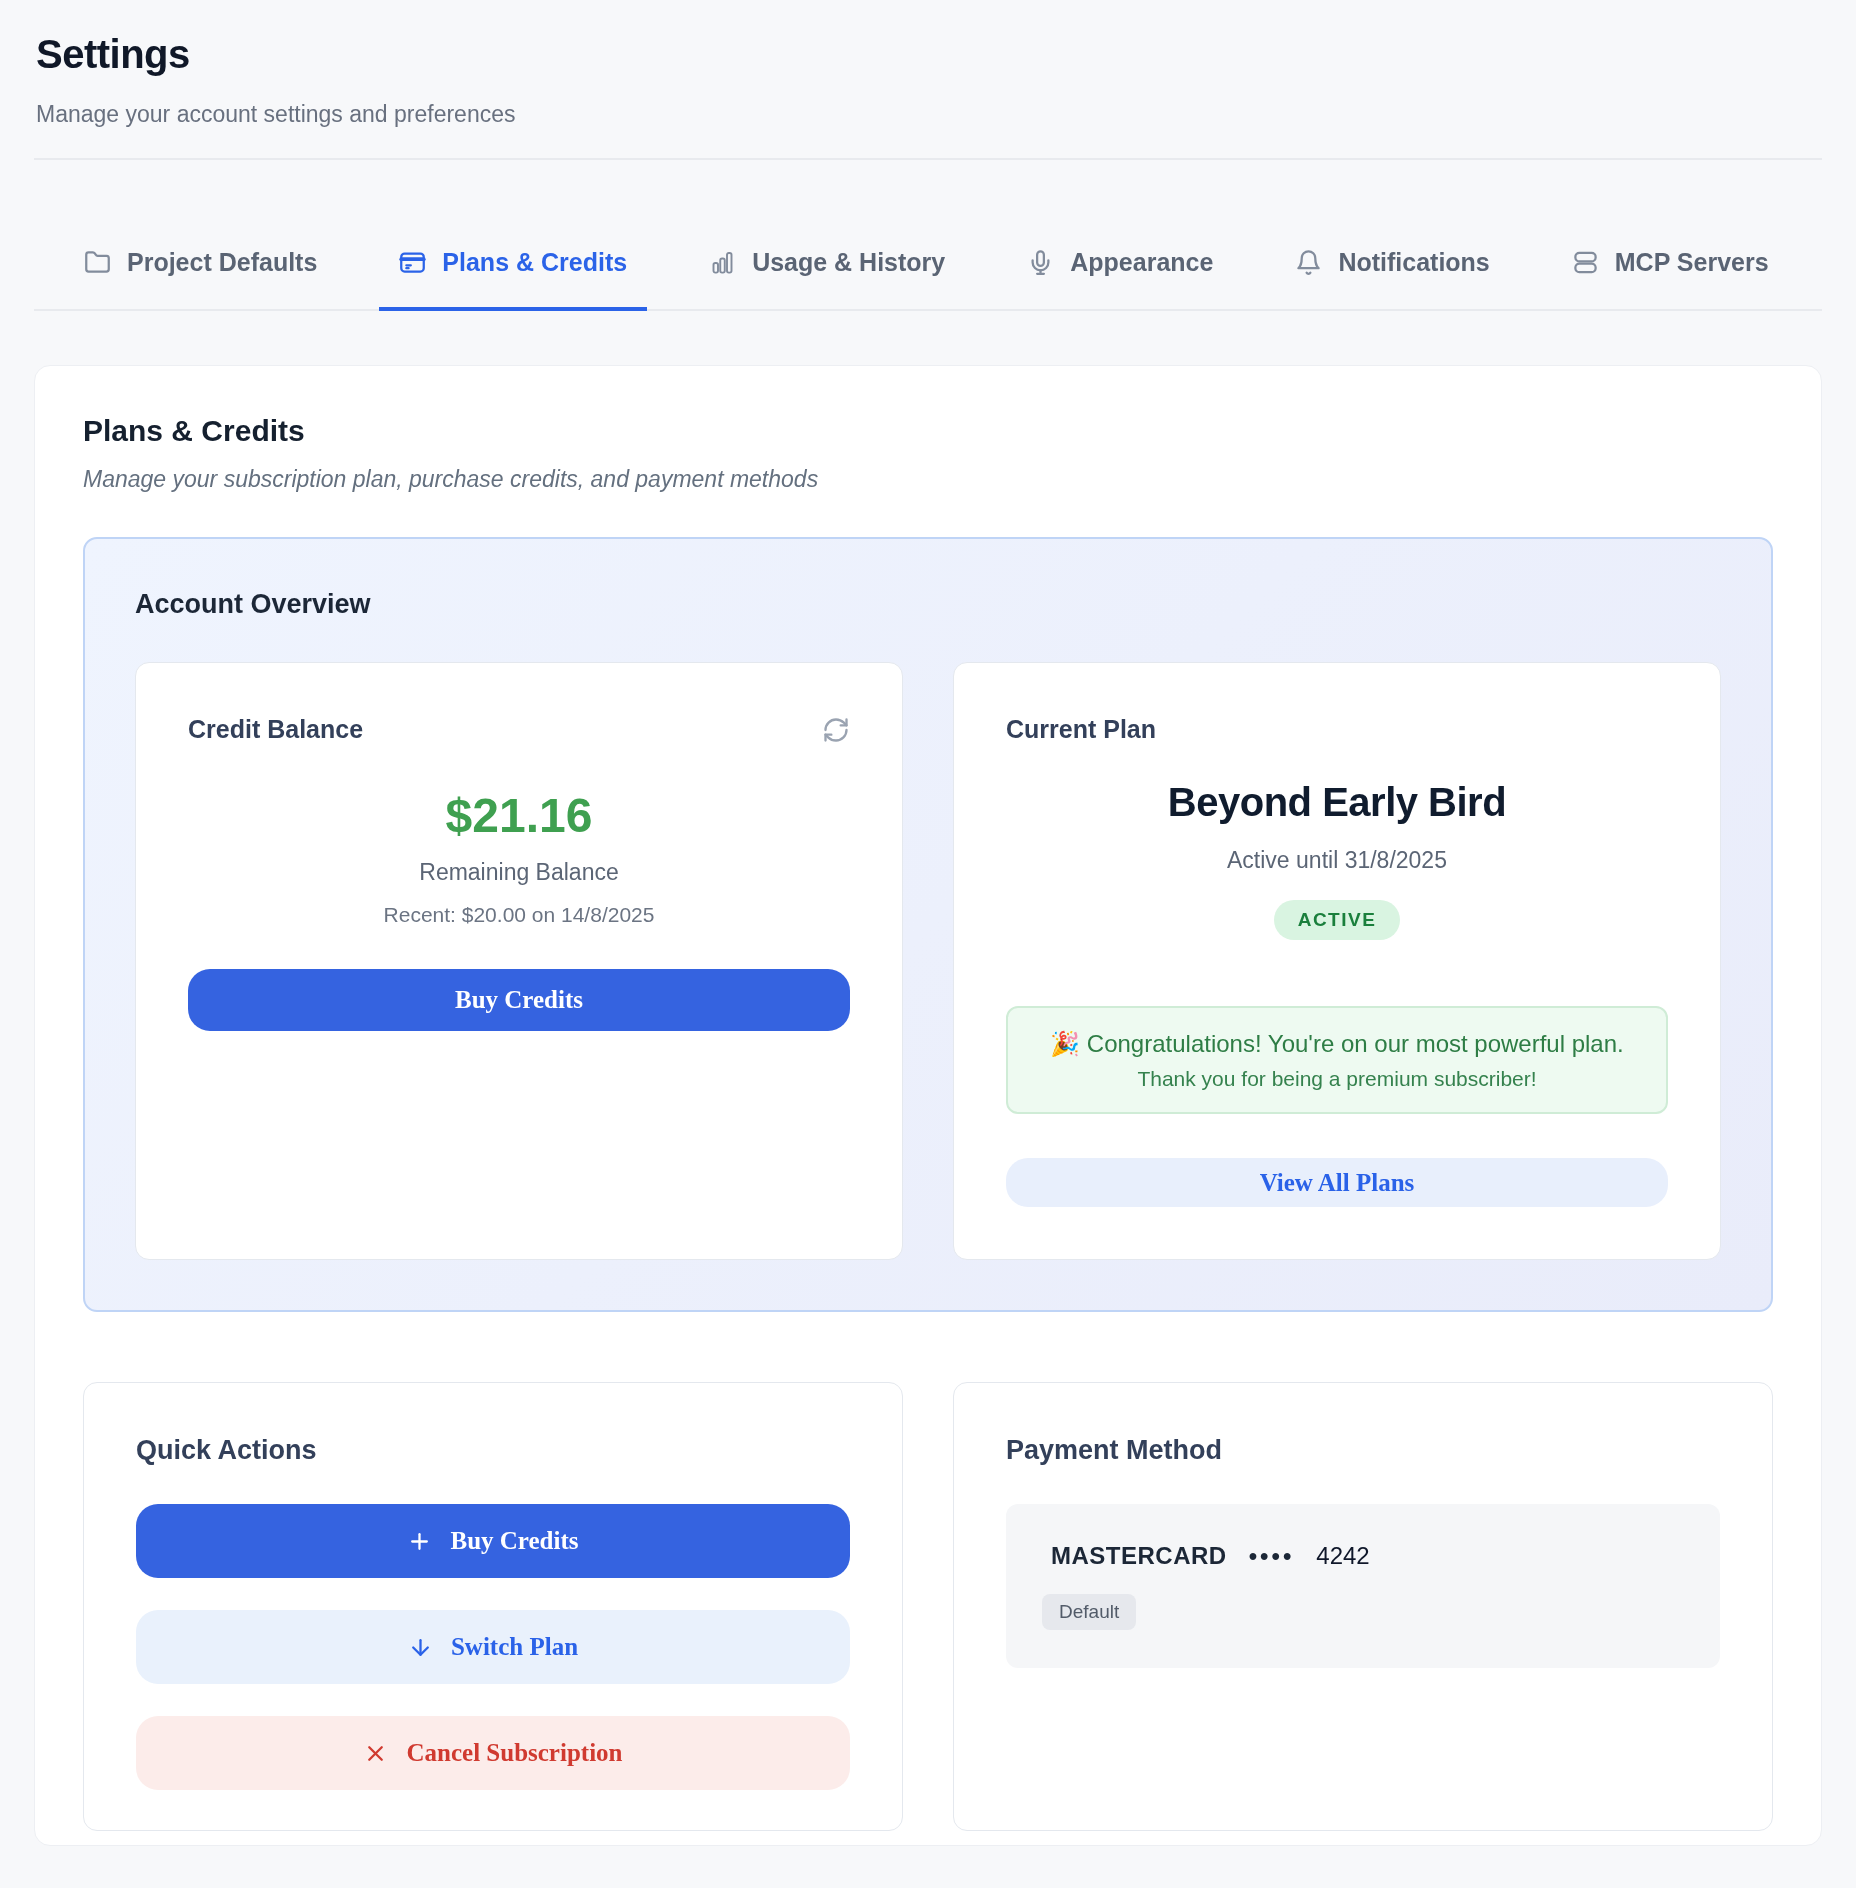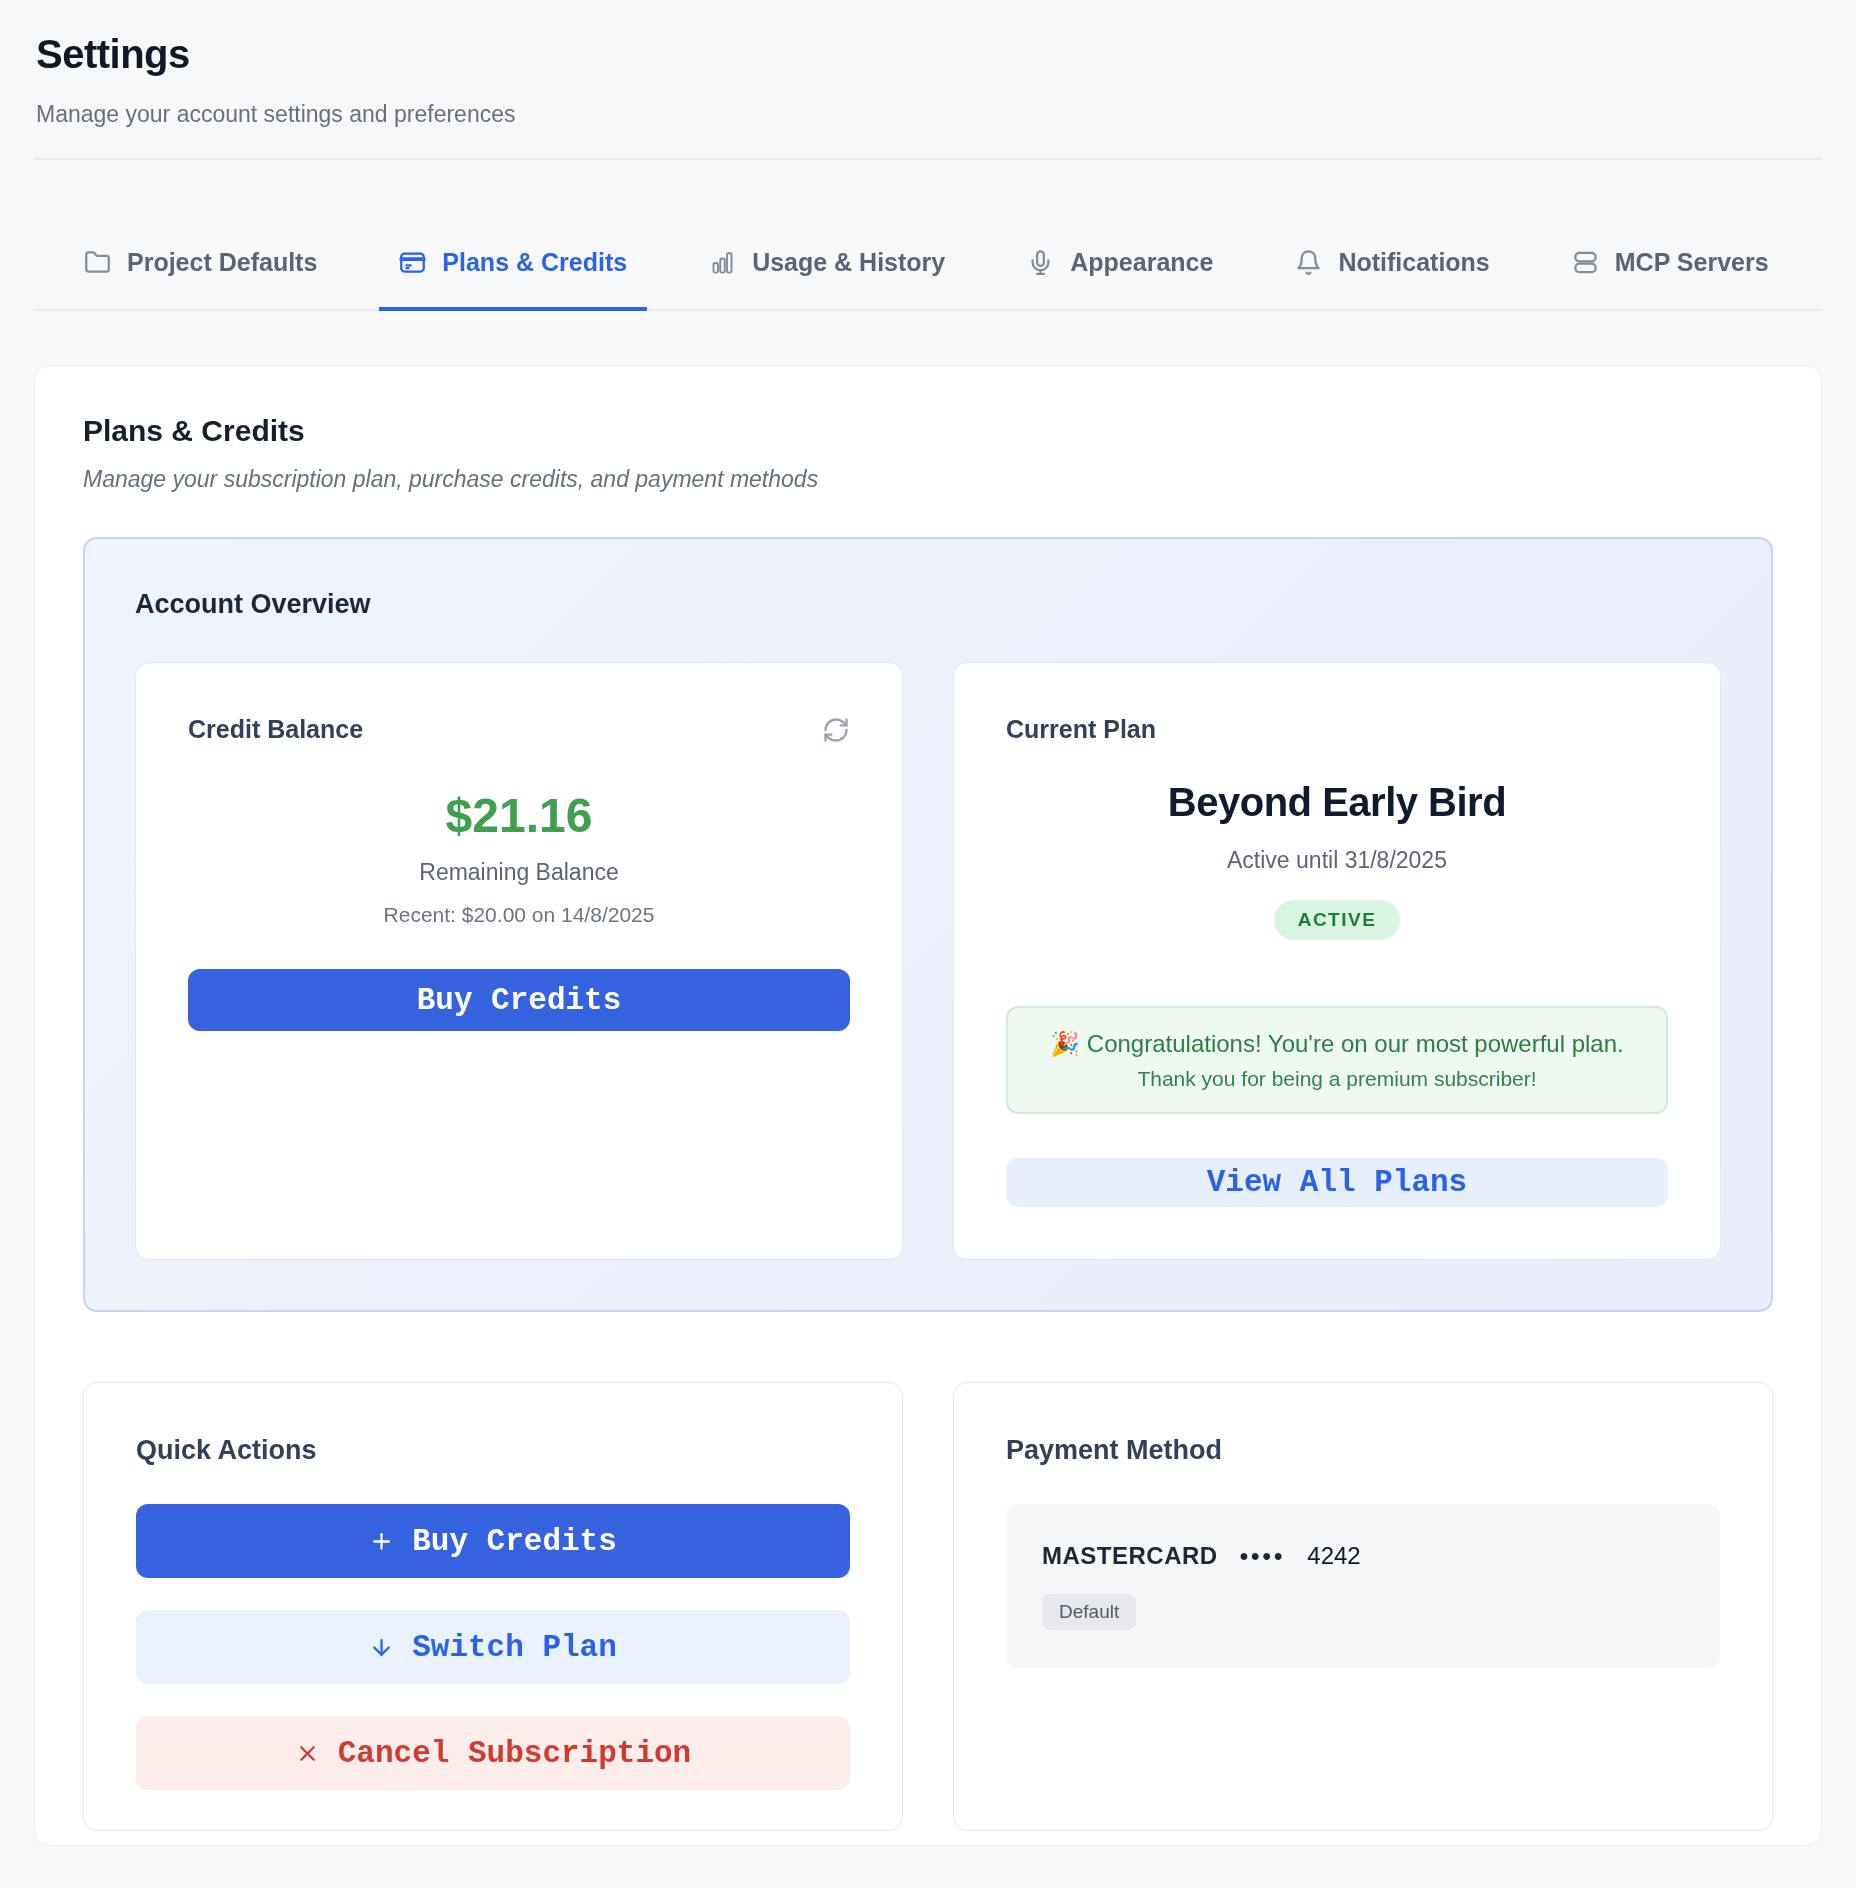--- a/index.html
+++ b/index.html
@@ -72,23 +72,23 @@
   .panel-title { font-size: 25px; font-weight: 600; color: #33405a; }
   .panel-head { display: flex; align-items: center; justify-content: space-between; }
   .refresh-btn { color: #9aa3b1; cursor: pointer; background: none; border: none; }
 
   .balance-amount { margin-top: 44px; text-align: center; font-size: 48px; font-weight: 700; color: #3fa050; }
   .balance-label { margin-top: 16px; text-align: center; font-size: 23px; color: #5b6575; }
   .balance-recent { margin-top: 17px; text-align: center; font-size: 21px; color: #6b7483; }
 
   .btn {
     display: flex; align-items: center; justify-content: center; gap: 18px;
-    width: 100%; border: none; border-radius: 12px;
-    font-family: Liberation Mono, monospace;
-    font-size: 31px; font-weight: 700; cursor: pointer;
+    width: 100%; border: none; border-radius: 22px;
+    font-family: Liberation Serif, serif;
+    font-size: 25px; font-weight: 700; cursor: pointer;
   }
   .btn-primary { background: #3563e0; color: #ffffff; }
   .btn-credit-balance { margin-top: 42px; height: 62px; }
 
   .plan-name { margin-top: 36px; text-align: center; font-size: 40px; font-weight: 800; color: #101c2e; letter-spacing: -0.5px; }
   .plan-until { margin-top: 22px; text-align: center; font-size: 23px; color: #5b6575; }
   .plan-badge-row { margin-top: 26px; display: flex; justify-content: center; }
   .status-badge {
     background: #d9f4e1; color: #1a7f3c;
     font-size: 19px; font-weight: 700; letter-spacing: 1.5px;
@@ -122,21 +122,21 @@
   .qa-btn { height: 74px; }
   .btn-switch { background: #e9f1fc; color: #2a62e8; }
   .btn-cancel { background: #fcecea; color: #d03a30; }
 
   .pm-card {
     margin-top: 38px;
     background: #f5f6f8;
     border-radius: 12px;
     padding: 38px 36px;
   }
-  .pm-row { display: flex; align-items: flex-end; gap: 22px; }
+  .pm-row { display: flex; align-items: flex-end; gap: 22px; margin-left: 9px; }
   .pm-brand { font-size: 24px; font-weight: 700; color: #1c2737; letter-spacing: 0.5px; }
   .pm-mask { font-size: 24px; font-weight: 700; color: #1c2737; letter-spacing: 3px; }
   .pm-last4 { font-size: 24px; color: #0f172a; }
   .pm-default-row { margin-top: 24px; }
   .default-badge {
     display: inline-block;
     background: #e6e8ed; color: #525b69;
     font-size: 19px; padding: 7px 17px; border-radius: 8px;
   }
 </style>

